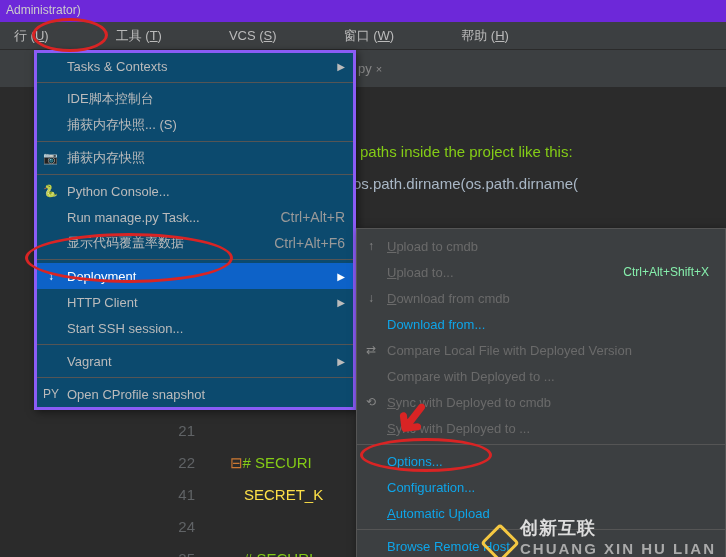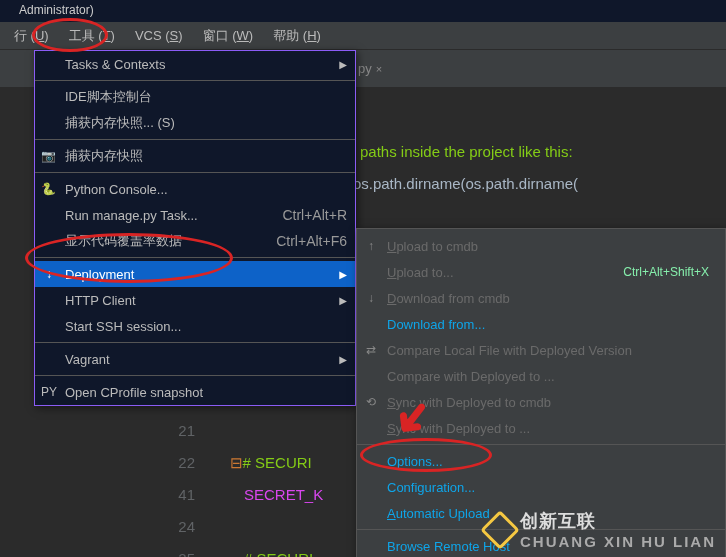--- a/index.html
+++ b/index.html
@@ -1,47 +1,47 @@
 <!DOCTYPE html>
 <html><head>
 <meta charset="utf-8">
 <style>
   * { margin:0; padding:0; box-sizing:border-box; font-family:"Microsoft YaHei", Arial, sans-serif; }
   body { width:726px; height:557px; background:#2b2b2b; color:#bbbbbb; overflow:hidden; position:relative; }
-  .titlebar { height:22px; background:#0f172a; font-size:12px; color:#ccc; padding:3px 19px; }
-  .menubar { height:28px; background:#3c3f41; display:flex; align-items:center; padding:0 4px; border-bottom:1px solid #2b2b2b; }
+  .titlebar { height:22px; background:#6d28d9; font-size:12px; color:#ccc; padding:3px 6px; }
+  .menubar { height:28px; background:#3c3f41; display:flex; align-items:center; padding:0 4px; border-bottom:1px solid #2b2b2b;gap:47px; }
   .menubar .item { color:#bbbbbb; font-size:13px; padding:4px 10px; cursor:default; }
   .editor { position:absolute; top:50px; left:0; right:0; bottom:0; background:#2b2b2b; font-family:Consolas, monospace; font-size:15px; }
   .tabbar { height:38px; background:#3c3f41; border-bottom:1px solid #2b2b2b; display:flex; align-items:center; padding-left:350px; }
   .tab { color:#888; font-size:13px; padding:0 8px; display:flex; align-items:center; gap:4px;}
   .tab .x { font-size:11px; }
   .code { padding:8px 0 0 160px; color:#a9b7c6; line-height:32px; }
   .gutter { position:absolute; left:165px; top:365px; color:#606366; font-family:Consolas, monospace; font-size:15px; line-height:32px; text-align:right; width:30px; }
   .comment { color:#84cc16; }
-  .dropdown { position:absolute; top:50px; left:34px; width:322px; background:#0f172a; border:1px solid #8b5cf6; box-shadow:2px 2px 8px rgba(0,0,0,0.5); }
+  .dropdown { position:absolute; top:50px; left:34px; width:322px; background:#0c4a6e; border:3px solid #8b5cf6; box-shadow:2px 2px 8px rgba(0,0,0,0.5); }
   .dropdown .row { display:flex; align-items:center; height:26px; font-size:13px; color:#bbb; padding:0 8px 0 30px; position:relative; cursor:default; }
   .dropdown .row.sel { background:#0d62c8; color:#fff; }
   .dropdown .row .shortcut { margin-left:auto; color:#999; font-size:14px; }
   .dropdown .row .arrow { position:absolute; right:8px; font-size:10px; }
   .dropdown .sep { height:1px; background:#555; margin:3px 0; }
   .dropdown .icon { position:absolute; left:6px; width:16px; text-align:center; font-size:12px; }
   .submenu { position:absolute; top:228px; left:356px; width:370px; background:#3c3f41; border:1px solid #555; box-shadow:2px 2px 8px rgba(0,0,0,0.5); padding:4px 0; }
   .submenu .row { display:flex; align-items:center; height:26px; font-size:13px; color:#0ea5e9; padding:0 16px 0 30px; position:relative; cursor:default; }
   .submenu .row.disabled { color:#6a6a6a; }
   .submenu .row .shortcut { margin-left:auto; color:#999; font-size:12px; }
   .submenu .row.disabled .shortcut { color:#86efac; }
   .submenu .sep { height:1px; background:#555; margin:3px 0; }
   .submenu .icon { position:absolute; left:6px; width:16px; text-align:center; font-size:12px; color:#888; }
   
   .annot { position:absolute; border:3px solid #d92424; border-radius:50%; pointer-events:none; }
   .annot-menu { top:18px; left:32px; width:76px; height:34px; }
   .annot-deploy { top:233px; left:25px; width:208px; height:50px; }
   .annot-config { top:438px; left:360px; width:132px; height:34px; }
   .red-arrow { position:absolute; top:392px; left:395px; font-size:46px; color:#d92424; transform:rotate(128deg); pointer-events:none; font-weight:bold;}
-  .watermark { position:absolute; bottom:7px; right:10px; display:flex; align-items:center; gap:6px; color:#ddd; font-size:18px; font-weight:bold; letter-spacing:1px; }
+  .watermark { position:absolute; bottom:0; right:10px; display:flex; align-items:flex-end; gap:6px; color:#ddd; font-size:18px; font-weight:bold; letter-spacing:1px; }
   .watermark .logo { width:28px; height:28px; border:3px solid #f5c842; border-radius:4px; transform:rotate(45deg); position:relative; }
   .watermark .sub { font-size:15px; letter-spacing:2px; color:#aaa; display:block; }
   u { text-decoration:underline; }
 </style>
 </head>
 <body>
 
 <div class="titlebar">
   <span>Administrator)</span>
 </div>
@@ -72,21 +72,21 @@
     <div>21</div>
     <div>22</div>
     <div>41</div>
     <div>24</div>
     <div>25</div>
 
   </div>
   <div style="position:absolute; left:230px; top:365px; font-family:Consolas,monospace; font-size:15px; line-height:32px;">
     <div>&nbsp;</div>
     <div><span style="color:#cc7832">⊟</span><span class="comment"># SECURI</span></div>
-    <div style="padding-left:14px;color:#d946ef">SECRET_K</div>
+    <div style="padding-left:14px;color:#fde047">SECRET_K</div>
     <div>&nbsp;</div>
     <div style="padding-left:14px" class="comment"># SECURI</div>
 
   </div>
 </div>
 
 <div class="dropdown" id="tools-dd">
     <div class="row">
       <span>Tasks &amp; Contexts</span>
       <span class="arrow">▶</span>

